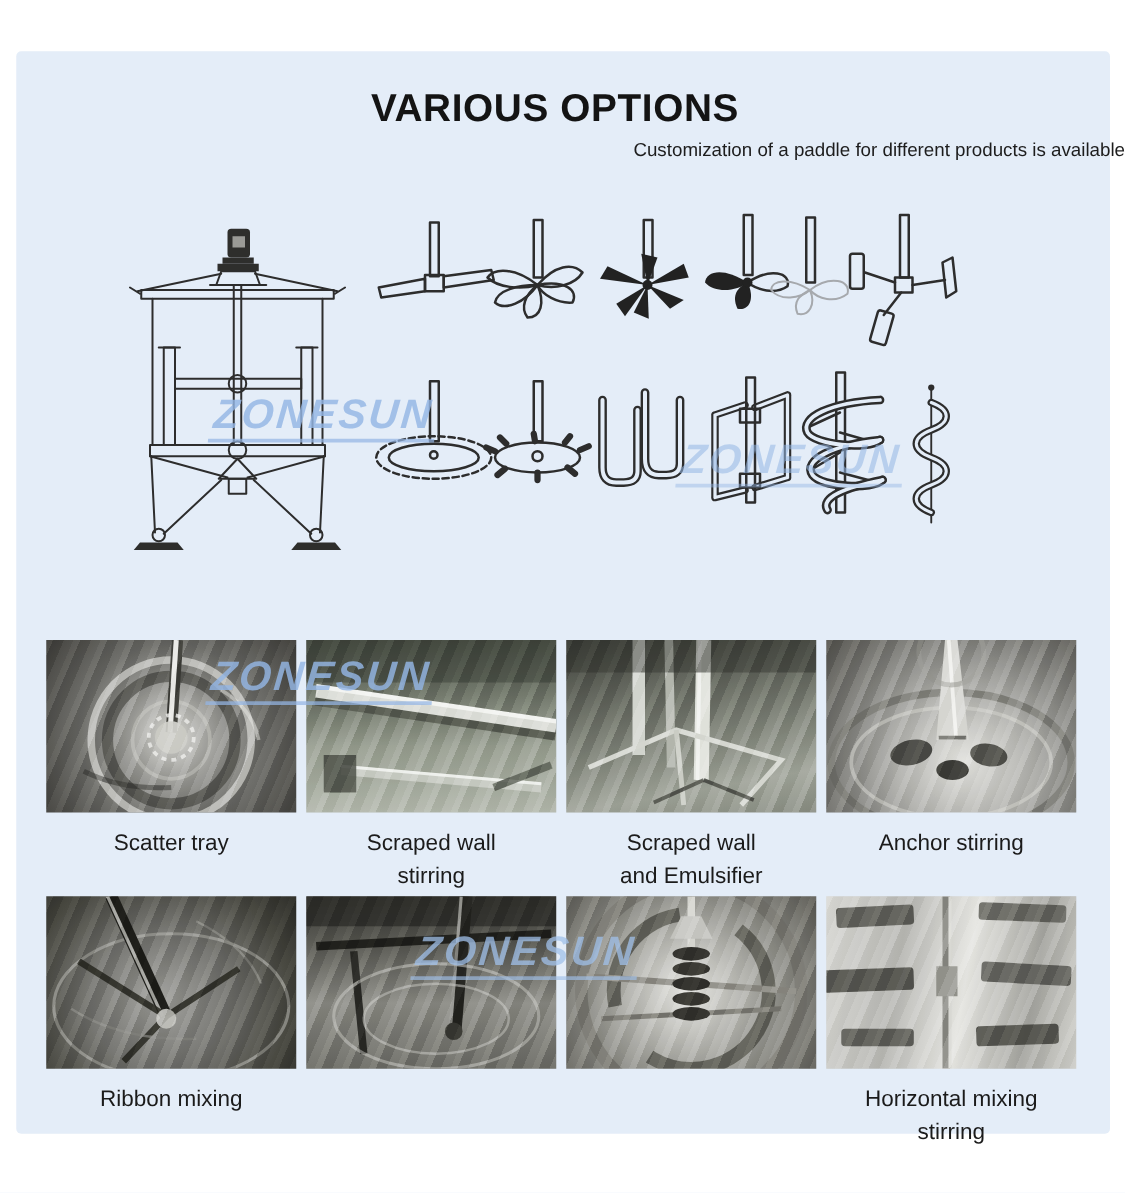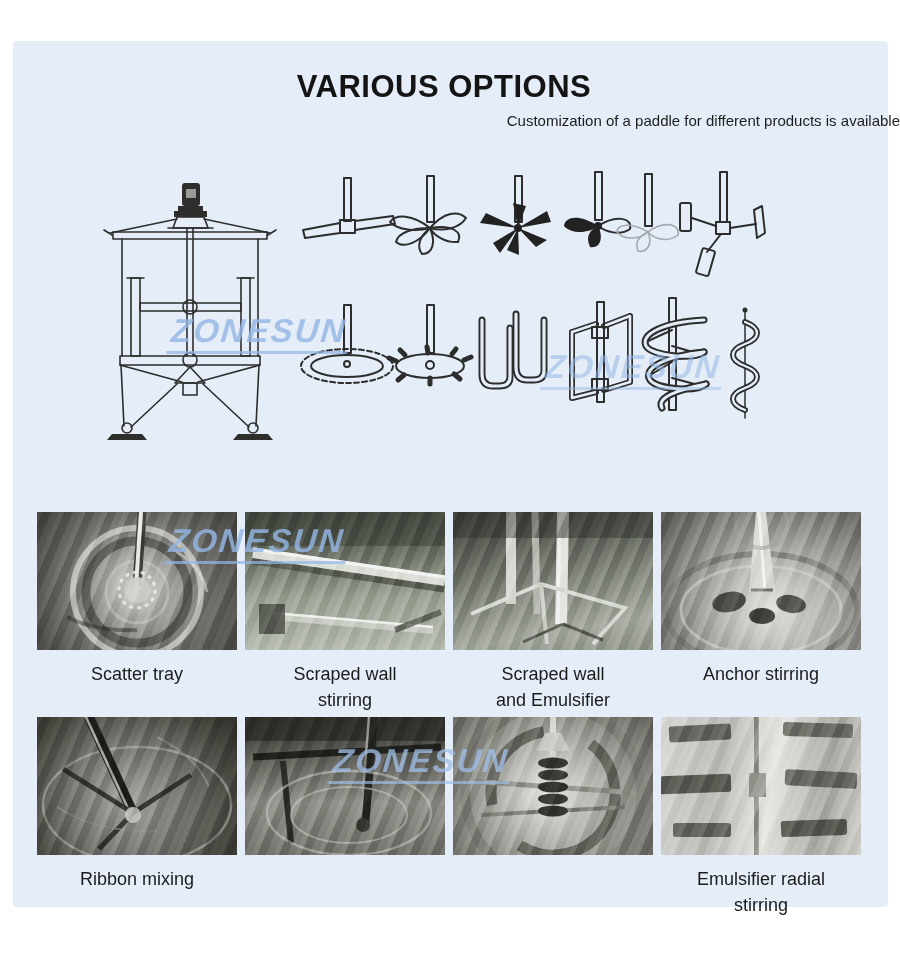--- a/index.html
+++ b/index.html
@@ -316,21 +316,21 @@
         <rect x="122" y="6" width="70" height="14" rx="3" fill="#52524c" opacity=".8" transform="rotate(2 157 13)"></rect>
         <rect x="-2" y="58" width="72" height="18" rx="3" fill="#45453f" opacity=".85" transform="rotate(-2 34 67)"></rect>
         <rect x="124" y="54" width="72" height="16" rx="3" fill="#4e4e48" opacity=".8" transform="rotate(3 160 62)"></rect>
         <rect x="12" y="106" width="58" height="14" rx="3" fill="#4a4a44" opacity=".8"></rect>
         <rect x="120" y="103" width="66" height="16" rx="3" fill="#45453f" opacity=".85" transform="rotate(-2 153 111)"></rect>
         <path d="M96,0 L96,138" stroke="#8e8e88" stroke-width="6"></path>
         <path d="M99,0 L99,138" stroke="#dcdcd7" stroke-width="2.5"></path>
         <rect x="88" y="56" width="17" height="24" fill="#9a9a94"></rect>
       </svg>
     </div>
-    <figcaption class="cap">Emulsifier radial
+    <figcaption class="cap">Horizontal mixing
 stirring</figcaption>
   </figure>
 </div>
 
 <div class="wm wm1">ZONESUN</div>
 <div class="wm wm2">ZONESUN</div>
 <div class="wm wm3">ZONESUN</div>
 <div class="wm wm4">ZONESUN</div>
 
 </body></html>

